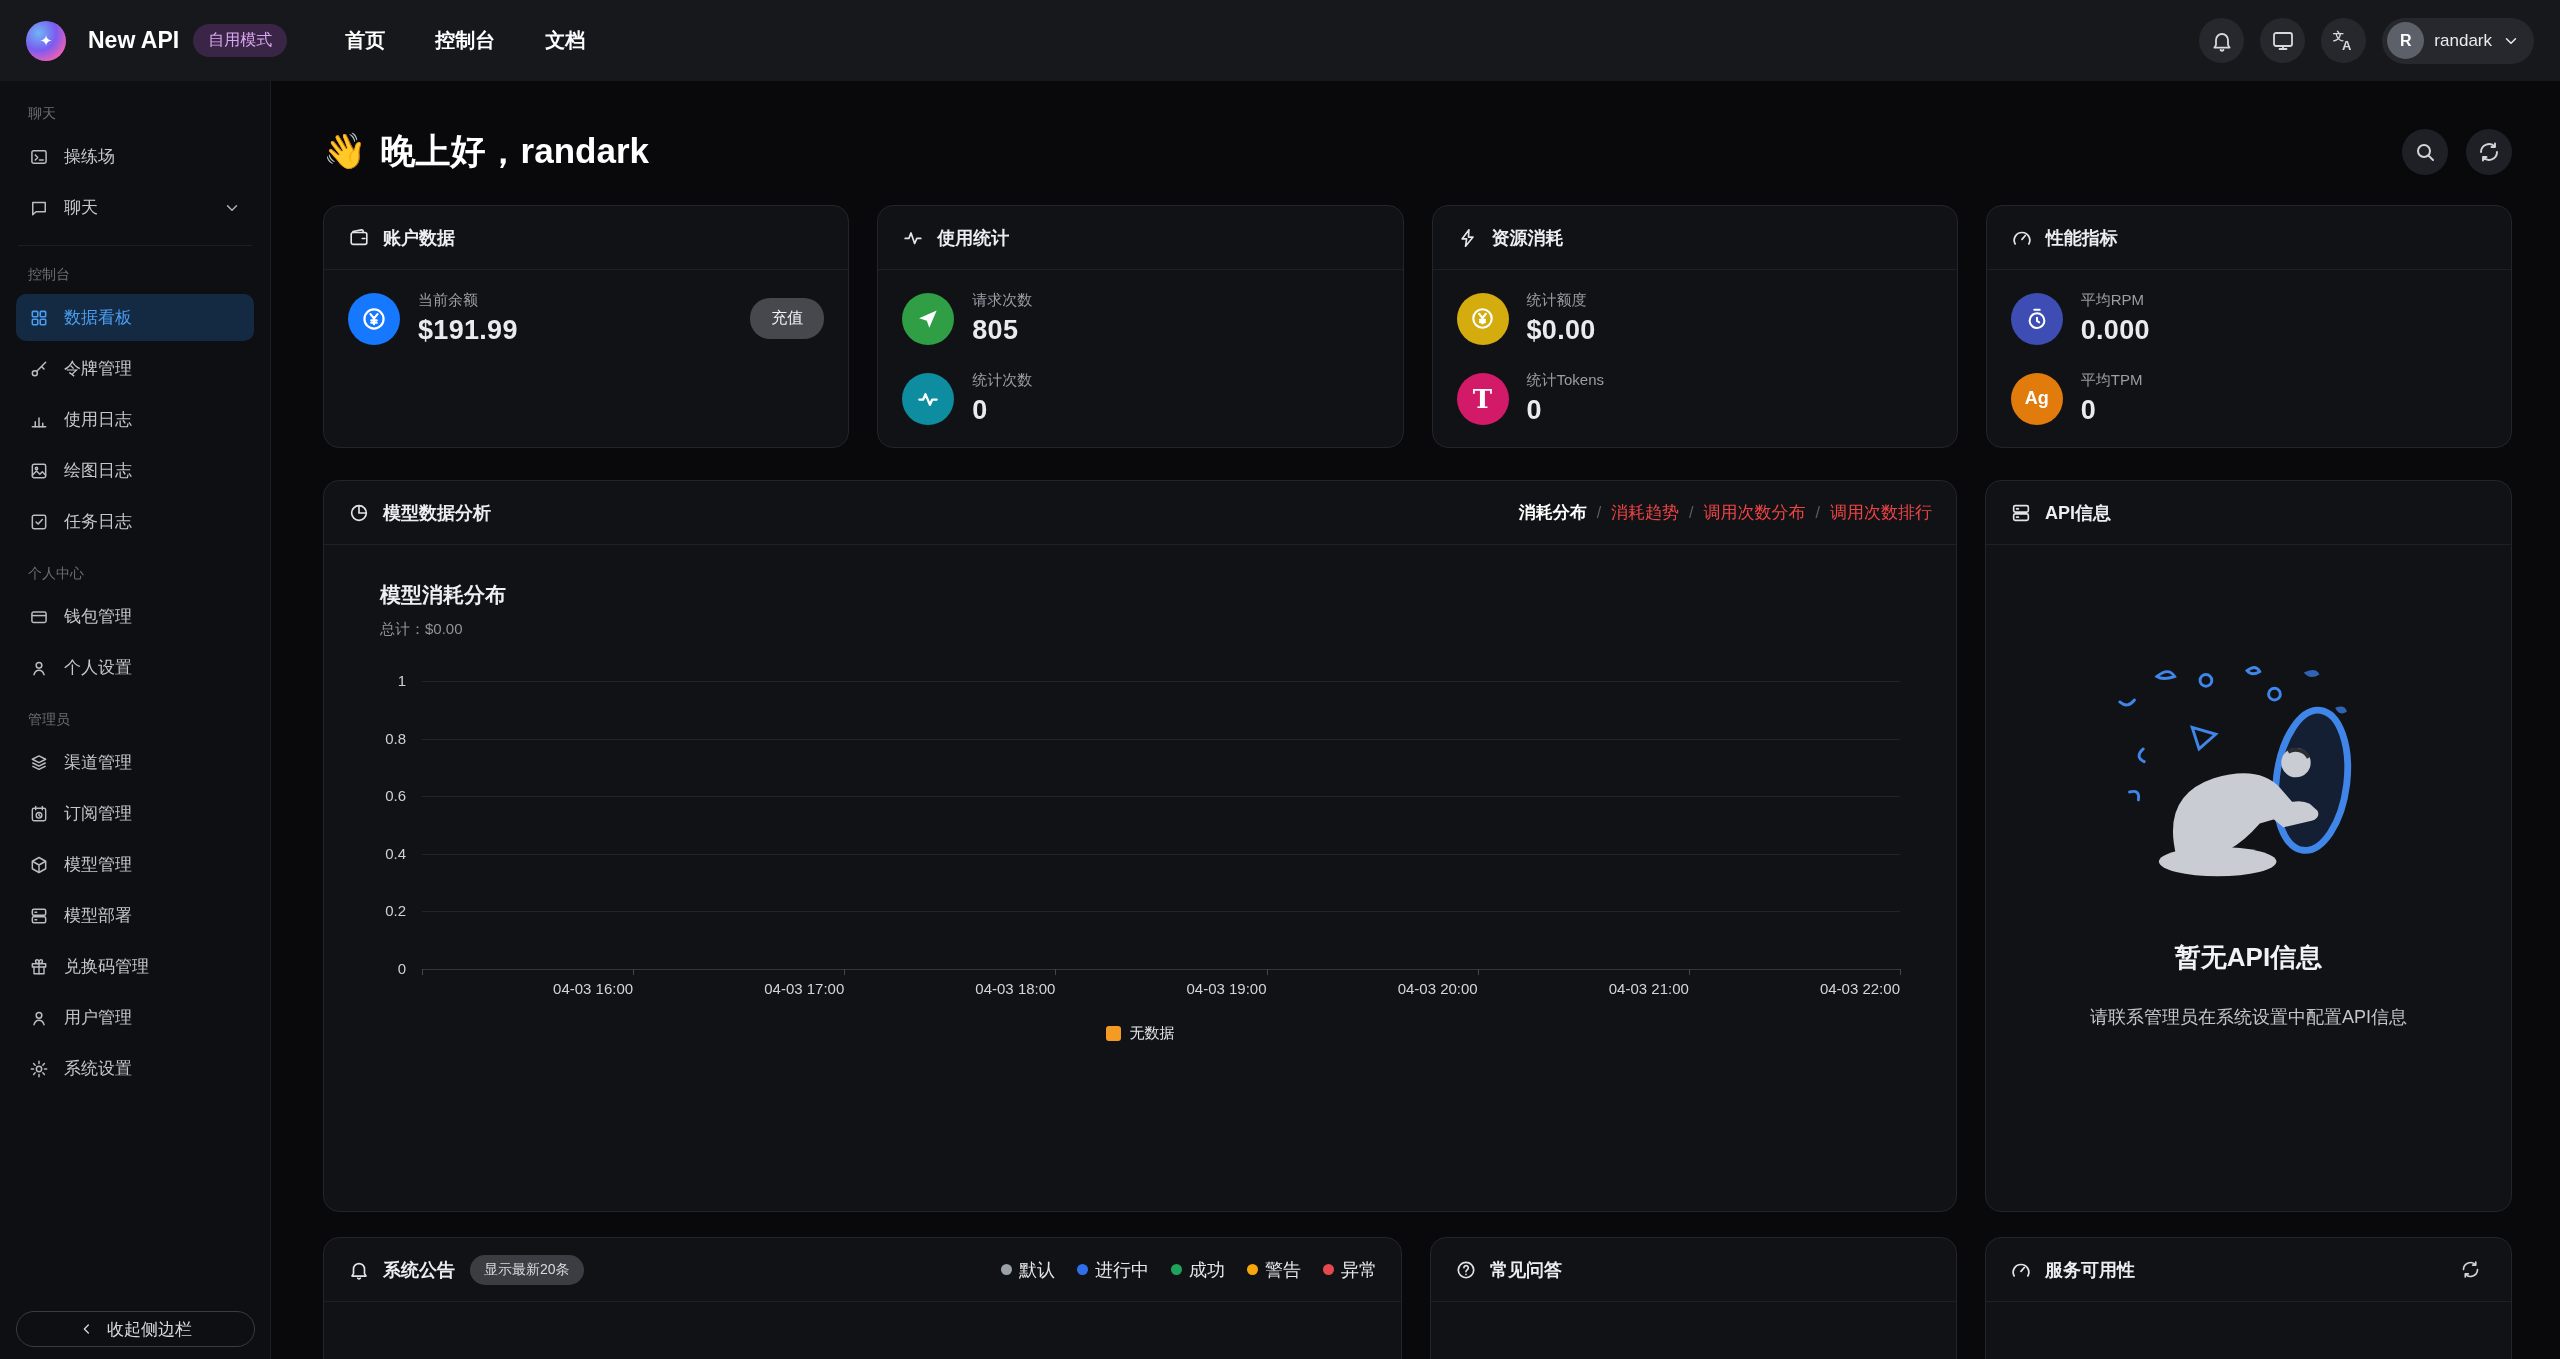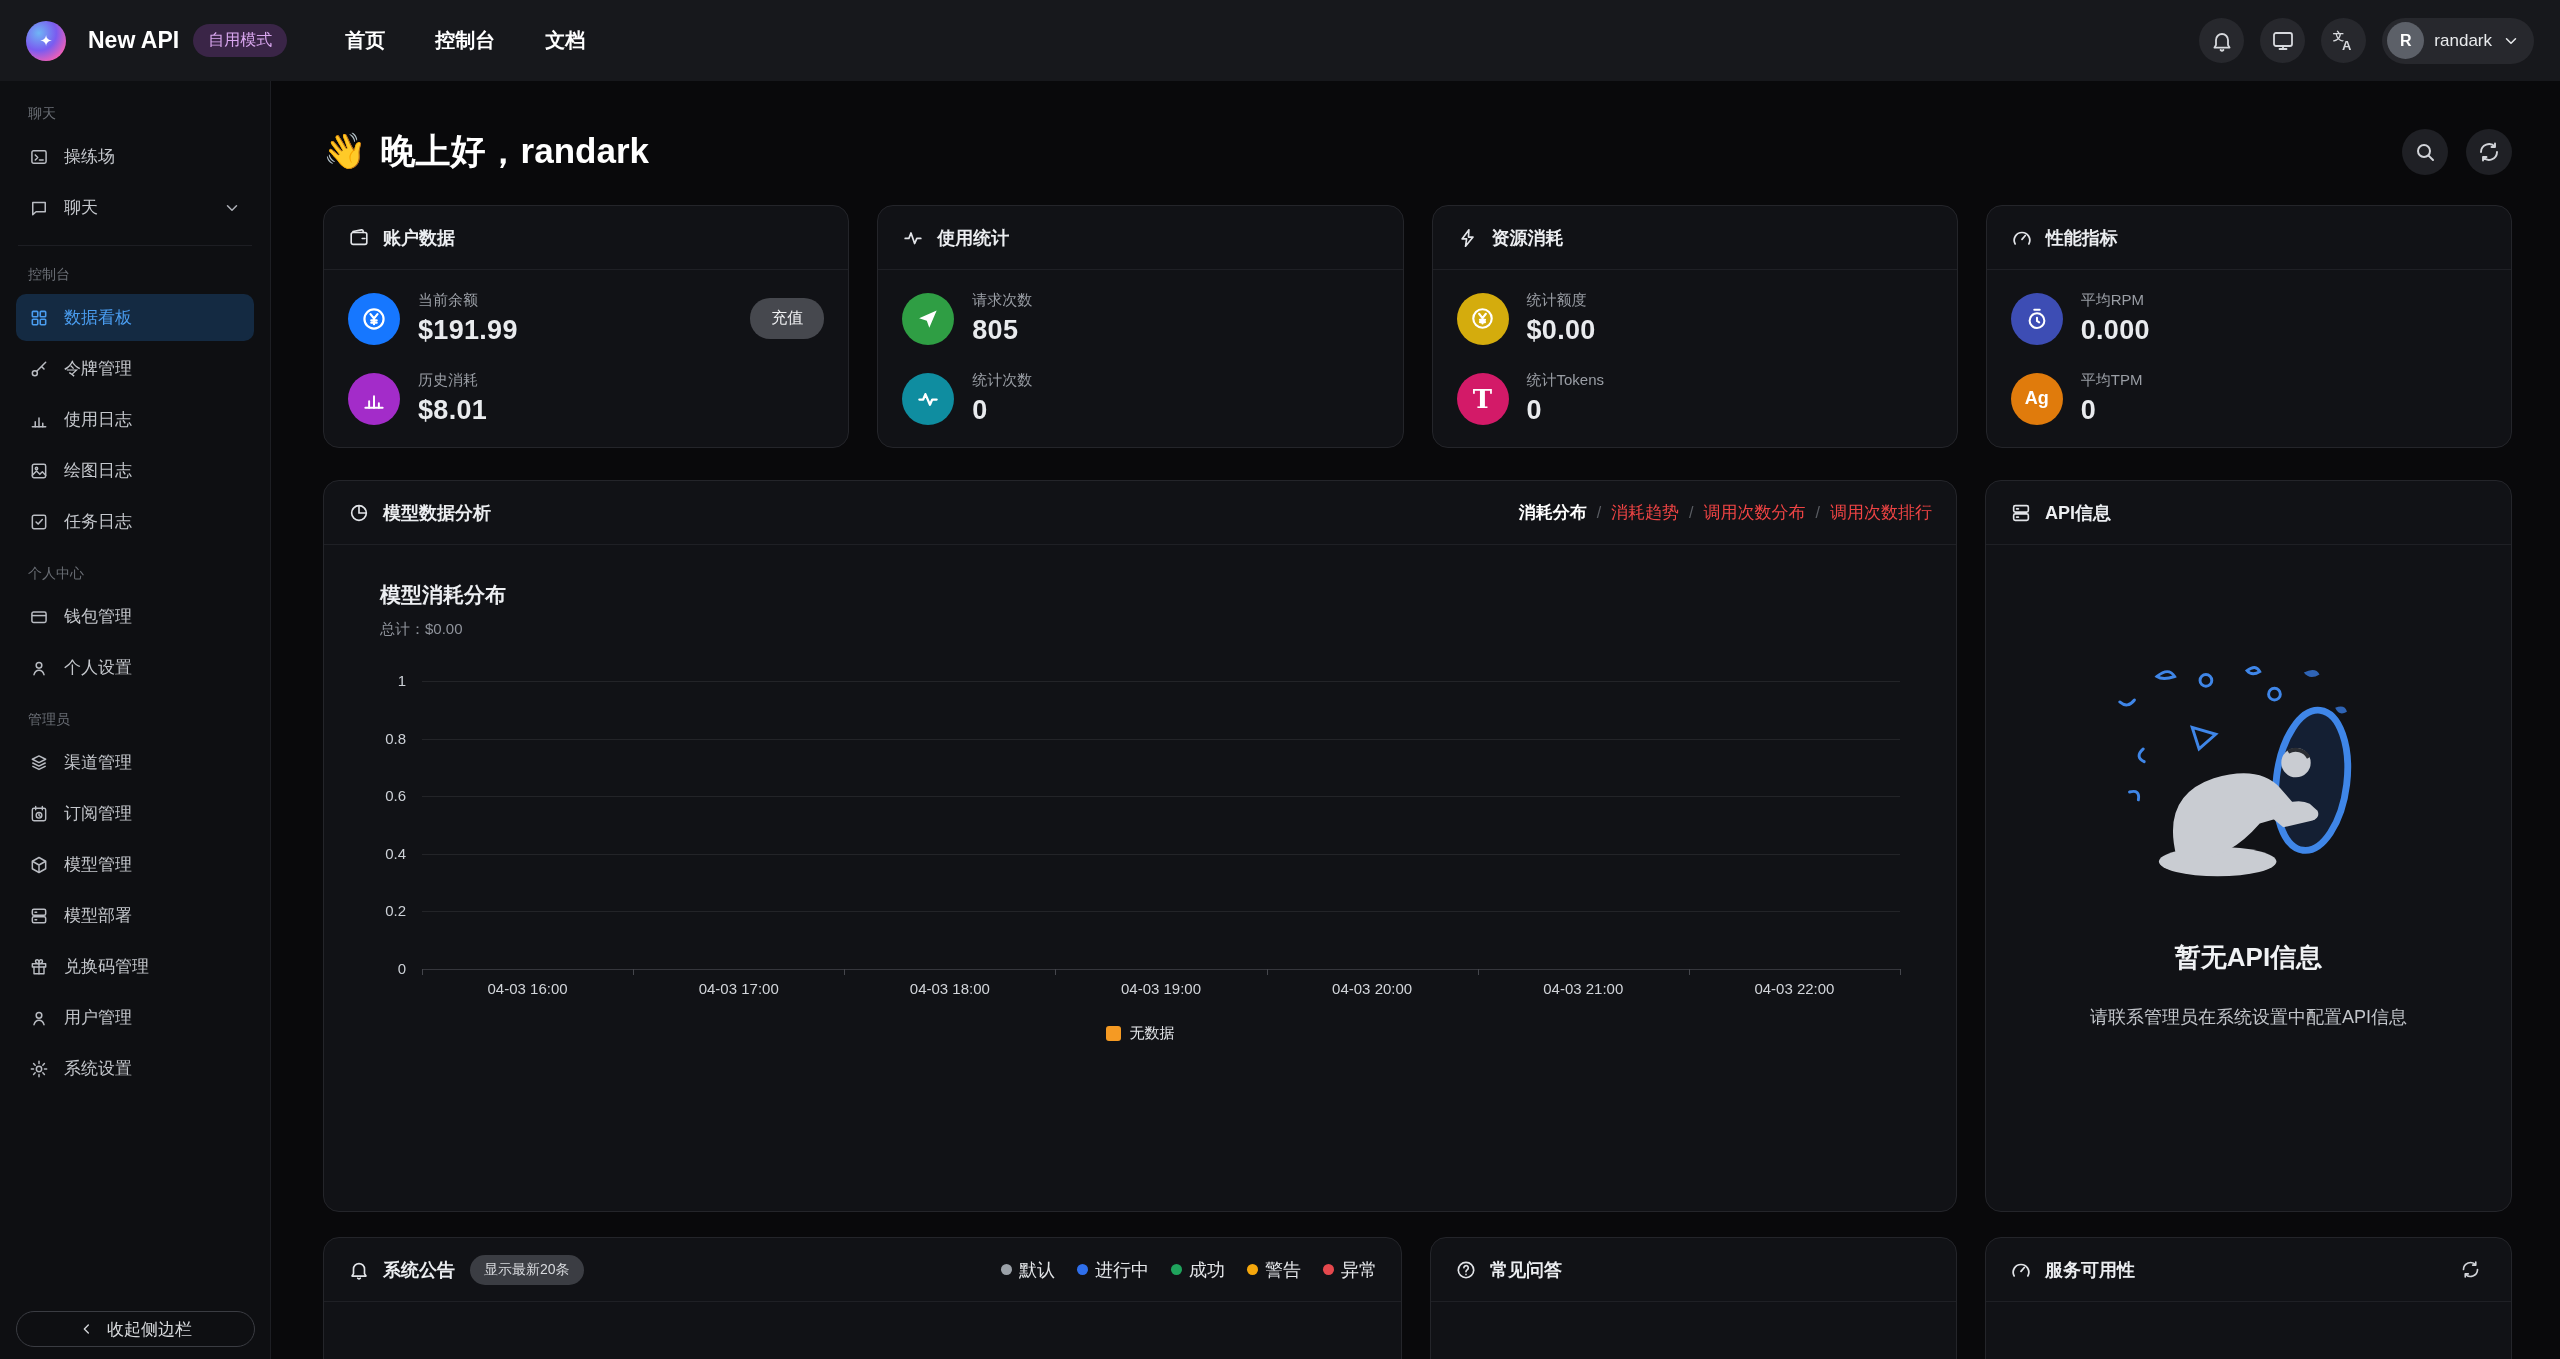--- a/index.html
+++ b/index.html
@@ -79,21 +79,21 @@
   .tab-sep { color:#5a5d63; font-size:16px; }
   .chart-body { padding:36px 56px 0; }
   .chart-title { font-size:21px; font-weight:700; color:#eceef1; }
   .chart-subtitle { margin-top:11px; font-size:15px; color:#8f939b; }
   .plot { margin:42px 0 0 42px; height:288px; position:relative; }
   .gridline { position:absolute; left:0; right:0; height:1px; background:#232428; }
   .gridline.axis { background:#35363c; }
   .ytick { position:absolute; right:100%; margin-right:16px; top:-9px; font-size:15px; color:#cdd1d7; }
   .xtick { position:absolute; top:100%; width:1px; height:6px; background:#45464c; }
   .x-labels { display:flex; margin-left:42px; margin-top:11px; }
-  .x-labels span { flex:1; text-align:center; font-size:15px; color:#d2d5da; }
+  .x-labels span { flex:1; text-align:right; font-size:15px; color:#d2d5da; }
   .chart-legend { display:flex; align-items:center; justify-content:center; gap:9px; margin-top:27px;
     font-size:15px; color:#e2e4e8; }
   .legend-swatch { width:15px; height:15px; border-radius:3px; display:inline-block; }
 
   .api-card { width:527px; height:732px; display:flex; flex-direction:column; }
   .api-body { flex:1; display:flex; flex-direction:column; align-items:center; padding-top:108px; }
   .illu { width:300px; height:235px; }
   .empty-title { margin-top:52px; font-size:26px; font-weight:700; color:#f0f2f4; }
   .empty-hint { margin-top:30px; font-size:18px; color:#c3c6cb; }
 
@@ -545,31 +545,20 @@
           <div class="stat-bubble" style="background: rgb(22, 119, 255);">
             <svg width="28" height="28">
                 <use href="#i-yen-ring"></use>
               </svg>
           </div>
           <div>
             <div class="stat-label">当前余额</div>
             <div class="stat-value">$191.99</div>
           </div>
           <button class="pill-btn">充值</button>
-        </div>
-        <div class="stat-row">
-          <div class="stat-bubble" style="background: rgb(163, 44, 201);">
-            <svg width="26" height="26">
-                <use href="#i-bars"></use>
-              </svg>
-          </div>
-          <div>
-            <div class="stat-label">历史消耗</div>
-            <div class="stat-value">$8.01</div>
-          </div>
         </div>
       </div>
     </div>
 
     <div class="card stat-card">
       <div class="card-head">
         <span class="hicon">
             <svg width="22" height="22">
               <use href="#i-activity"></use>
             </svg>

